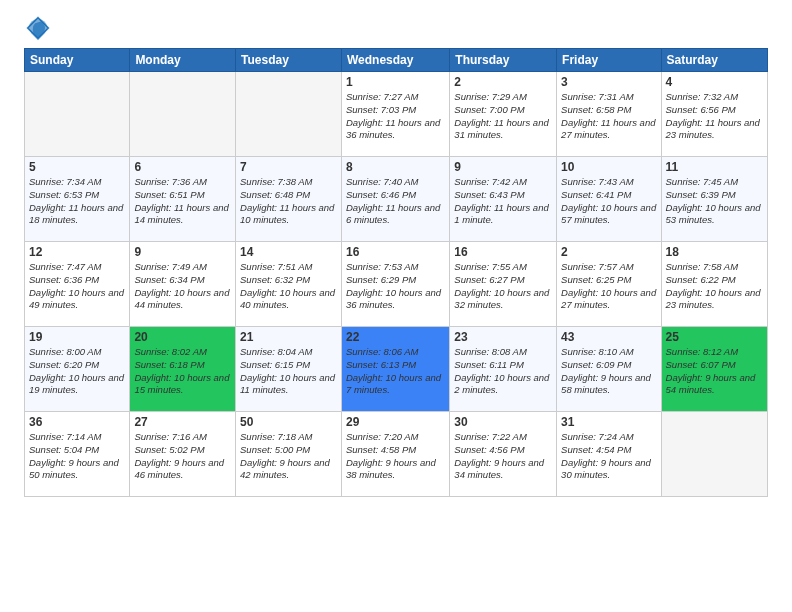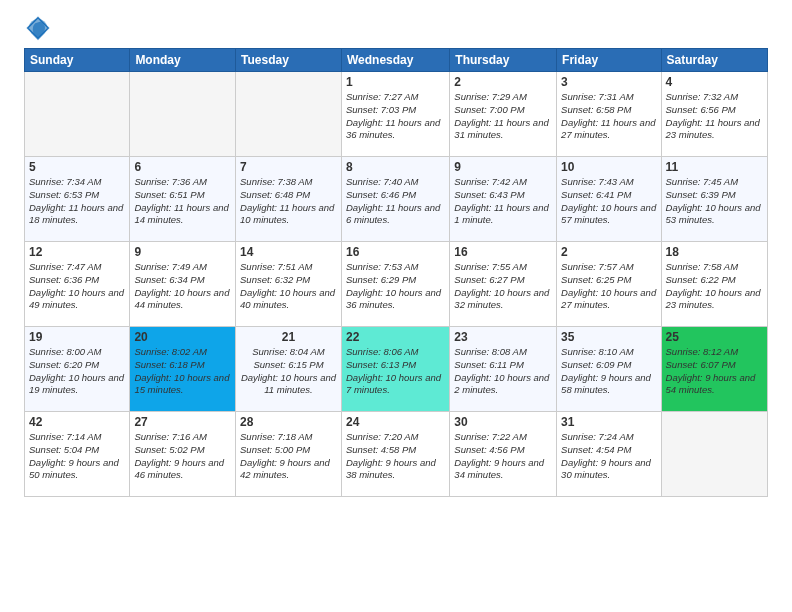--- a/index.html
+++ b/index.html
@@ -210,60 +210,60 @@
           <td>
             <span class="day-number">18</span>
             <div class="day-info">Sunrise: 7:58 AM<br>Sunset: 6:22 PM<br>Daylight: 10 hours and 23 minutes.</div>
           </td>
         </tr>
         <tr>
           <td style="background: rgb(245, 248, 255);">
             <span class="day-number">19</span>
             <div class="day-info">Sunrise: 8:00 AM<br>Sunset: 6:20 PM<br>Daylight: 10 hours and 19 minutes.</div>
           </td>
-          <td style="background: #0ea5e9;">
+          <td style="background: #22c55e;">
             <span class="day-number">20</span>
             <div class="day-info">Sunrise: 8:02 AM<br>Sunset: 6:18 PM<br>Daylight: 10 hours and 15 minutes.</div>
           </td>
-          <td style="background: rgb(245, 248, 255); text-align: center;">
+          <td style="background: rgb(245, 248, 255);">
             <span class="day-number">21</span>
             <div class="day-info">Sunrise: 8:04 AM<br>Sunset: 6:15 PM<br>Daylight: 10 hours and 11 minutes.</div>
           </td>
-          <td style="background: #5eead4;">
+          <td style="background: #3b82f6;">
             <span class="day-number">22</span>
             <div class="day-info">Sunrise: 8:06 AM<br>Sunset: 6:13 PM<br>Daylight: 10 hours and 7 minutes.</div>
           </td>
           <td style="background: rgb(245, 248, 255);">
             <span class="day-number">23</span>
             <div class="day-info">Sunrise: 8:08 AM<br>Sunset: 6:11 PM<br>Daylight: 10 hours and 2 minutes.</div>
           </td>
           <td style="background: rgb(245, 248, 255);">
-            <span class="day-number">35</span>
+            <span class="day-number">43</span>
             <div class="day-info">Sunrise: 8:10 AM<br>Sunset: 6:09 PM<br>Daylight: 9 hours and 58 minutes.</div>
           </td>
           <td style="background: #22c55e;">
             <span class="day-number">25</span>
             <div class="day-info">Sunrise: 8:12 AM<br>Sunset: 6:07 PM<br>Daylight: 9 hours and 54 minutes.</div>
           </td>
         </tr>
         <tr>
           <td>
-            <span class="day-number">42</span>
+            <span class="day-number">36</span>
             <div class="day-info">Sunrise: 7:14 AM<br>Sunset: 5:04 PM<br>Daylight: 9 hours and 50 minutes.</div>
           </td>
           <td>
             <span class="day-number">27</span>
             <div class="day-info">Sunrise: 7:16 AM<br>Sunset: 5:02 PM<br>Daylight: 9 hours and 46 minutes.</div>
           </td>
           <td>
-            <span class="day-number">28</span>
+            <span class="day-number">50</span>
             <div class="day-info">Sunrise: 7:18 AM<br>Sunset: 5:00 PM<br>Daylight: 9 hours and 42 minutes.</div>
           </td>
           <td>
-            <span class="day-number">24</span>
+            <span class="day-number">29</span>
             <div class="day-info">Sunrise: 7:20 AM<br>Sunset: 4:58 PM<br>Daylight: 9 hours and 38 minutes.</div>
           </td>
           <td>
             <span class="day-number">30</span>
             <div class="day-info">Sunrise: 7:22 AM<br>Sunset: 4:56 PM<br>Daylight: 9 hours and 34 minutes.</div>
           </td>
           <td>
             <span class="day-number">31</span>
             <div class="day-info">Sunrise: 7:24 AM<br>Sunset: 4:54 PM<br>Daylight: 9 hours and 30 minutes.</div>
           </td>

